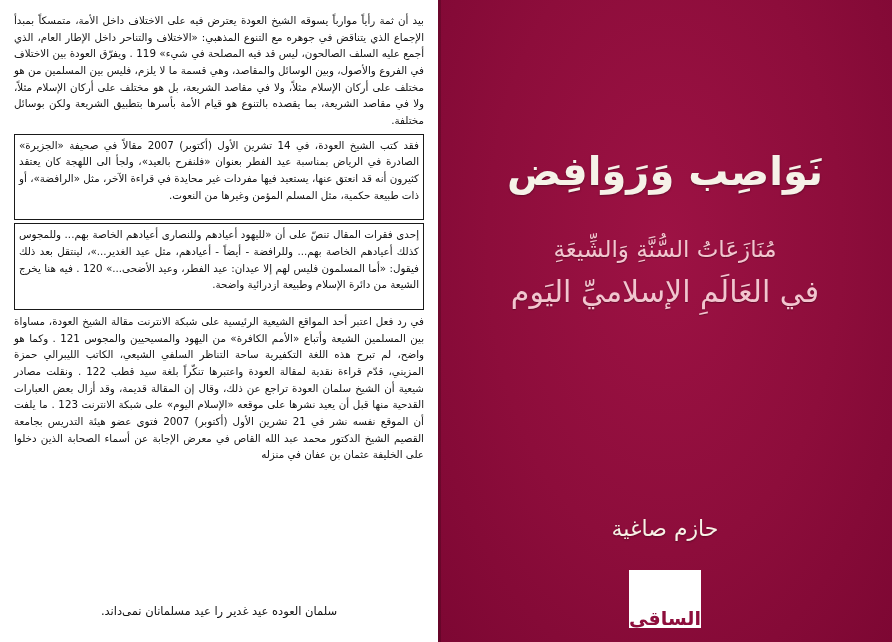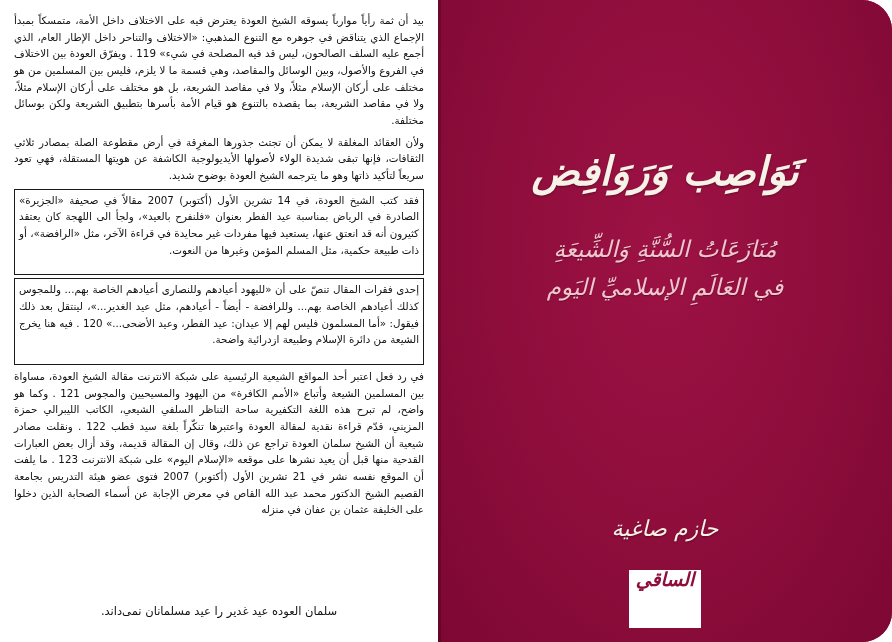--- a/index.html
+++ b/index.html
@@ -7,21 +7,20 @@
     padding: 0;
     background: #ffffff;
   }
   .page {
     position: relative;
     width: 892px;
     height: 642px;
     background: #ffffff;
     overflow: hidden;
     font-family: "DejaVu Sans", sans-serif;
-    border-radius: 30px;
   }
 
   
   .text-panel {
     position: absolute;
     left: 0;
     top: 0;
     width: 438px;
     height: 642px;
     background: #ffffff;
@@ -65,21 +64,20 @@
   .cover {
     position: absolute;
     left: 438px;
     top: 0;
     width: 454px;
     height: 642px;
     background: #8e0e3c;
     background-image: radial-gradient(ellipse at 50% 38%, #9d1244 0%, #8d0d3b 55%, #7d0733 100%);
     overflow: hidden;
     direction: rtl;
-    font-style: italic;
   }
   .cover-inner {
     position: absolute;
     inset: 0;
     display: flex;
     flex-direction: column;
     align-items: center;
   }
   .main-title {
     margin-top: 148px;
@@ -95,21 +93,21 @@
   .sub-1 {
     margin-top: 42px;
     font-size: 23px;
     color: #f2c6cf;
     direction: rtl;
     white-space: nowrap;
     text-shadow: 0 1px 1px rgba(0,0,0,.3);
   }
   .sub-2 {
     margin-top: 12px;
-    font-size: 23px;
+    font-size: 30px;
     color: #f2c6cf;
     direction: rtl;
     white-space: nowrap;
     text-shadow: 0 1px 1px rgba(0,0,0,.3);
   }
   .prep-label {
     position: absolute;
     top: 482px;
     width: 100%;
     text-align: center;
@@ -130,21 +128,21 @@
   }
   .publisher-mark {
     position: absolute;
     left: 50%;
     transform: translateX(-50%);
     top: 570px;
     width: 72px;
     height: 58px;
     background: #ffffff;
     display: flex;
-    align-items: flex-start;
+    align-items: flex-end;
     justify-content: center;
   }
   .publisher-mark .logo-text {
     font-size: 19px;
     color: #8e0e3c;
     font-weight: bold;
     direction: rtl;
     line-height: 1;
   }
   .cover-edge {
@@ -156,21 +154,20 @@
 </style>
 </head>
 <body>
 
 <div class="page">
 
   <div class="text-panel">
 
     <p class="para">بيد أن ثمة رأياً موارباً يسوقه الشيخ العودة يعترض فيه على الاختلاف داخل الأمة، متمسكاً بمبدأ الإجماع الذي يتناقض في جوهره مع التنوع المذهبي: «الاختلاف والتناحر داخل الإطار العام، الذي أجمع عليه السلف الصالحون، ليس قد فيه المصلحة في شيء» 119 . ويفرّق العودة بين الاختلاف في الفروع والأصول، وبين الوسائل والمقاصد، وهي قسمة ما لا يلزم، فليس بين المسلمين من هو مختلف على أركان الإسلام مثلاً، ولا في مقاصد الشريعة، بل هو مختلف على أركان الإسلام مثلاً، ولا في مقاصد الشريعة، بما يقصده بالتنوع هو قيام الأمة بأسرها بتطبيق الشريعة ولكن بوسائل مختلفة.</p>
 
-    <p class="para">ولأن العقائد المغلقة لا يمكن أن تجتث جذورها المغرِقة في أرض مقطوعة الصلة بمصادر ثلاثي الثقافات، فإنها تبقى شديدة الولاء لأصولها الأيديولوجية الكاشفة عن هويتها المستقلة، فهي تعود سريعاً لتأكيد ذاتها وهو ما يترجمه الشيخ العودة بوضوح شديد.</p>
 
     <div class="boxed">
       <p class="para tight">فقد كتب الشيخ العودة، في 14 تشرين الأول (أكتوبر) 2007 مقالاً في صحيفة «الجزيرة» الصادرة في الرياض بمناسبة عيد الفطر بعنوان «فلنفرح بالعيد»، ولجأ الى اللهجة كان يعتقد كثيرون أنه قد انعتق عنها، يستعيد فيها مفردات غير محايدة في قراءة الآخر، مثل «الرافضة»، أو ذات طبيعة حكمية، مثل المسلم المؤمن وغيرها من النعوت.</p>
     </div>
 
     <div class="boxed">
       <p class="para tight">إحدى فقرات المقال تنصّ على أن «لليهود أعيادهم وللنصارى أعيادهم الخاصة بهم... وللمجوس كذلك أعيادهم الخاصة بهم... وللرافضة - أيضاً - أعيادهم، مثل عيد الغدير...»، لينتقل بعد ذلك فيقول: «أما المسلمون فليس لهم إلا عيدان: عيد الفطر، وعيد الأضحى...» 120 . فيه هنا يخرج الشيعة من دائرة الإسلام وطبيعة ازدرائية واضحة.</p>
     </div>
 
     <p class="para">في رد فعل اعتبر أحد المواقع الشيعية الرئيسية على شبكة الانترنت مقالة الشيخ العودة، مساواة بين المسلمين الشيعة وأتباع «الأمم الكافرة» من اليهود والمسيحيين والمجوس 121 . وكما هو واضح، لم تبرح هذه اللغة التكفيرية ساحة التناظر السلفي الشيعي، الكاتب الليبرالي حمزة المزيني، قدّم قراءة نقدية لمقالة العودة واعتبرها تنكّراً بلغة سيد قطب 122 . ونقلت مصادر شيعية أن الشيخ سلمان العودة تراجع عن ذلك، وقال إن المقالة قديمة، وقد أزال بعض العبارات القدحية منها قبل أن يعيد نشرها على موقعه «الإسلام اليوم» على شبكة الانترنت 123 . ما يلفت أن الموقع نفسه نشر في 21 تشرين الأول (أكتوبر) 2007 فتوى عضو هيئة التدريس بجامعة القصيم الشيخ الدكتور محمد عبد الله القاص في معرض الإجابة عن أسماء الصحابة الذين دخلوا على الخليفة عثمان بن عفان في منزله</p>

